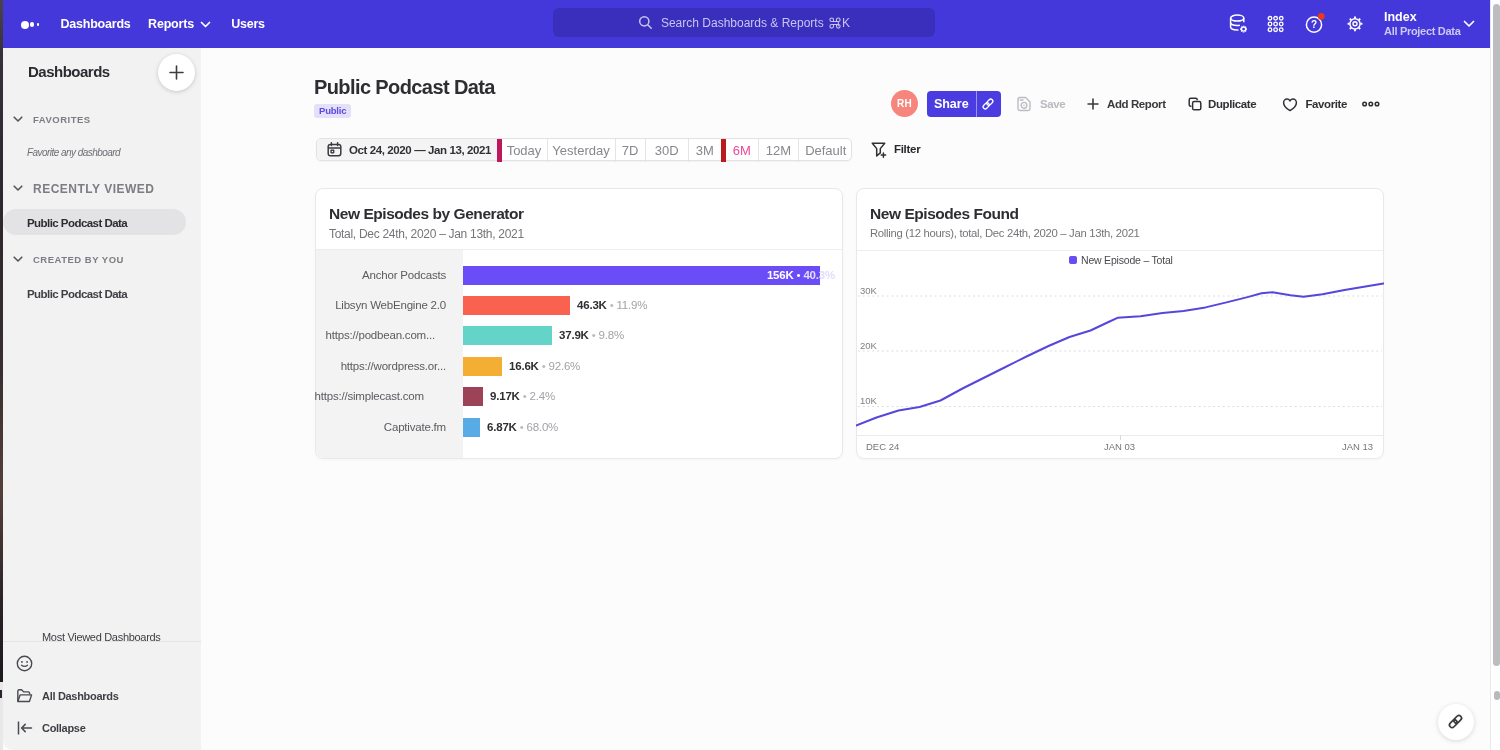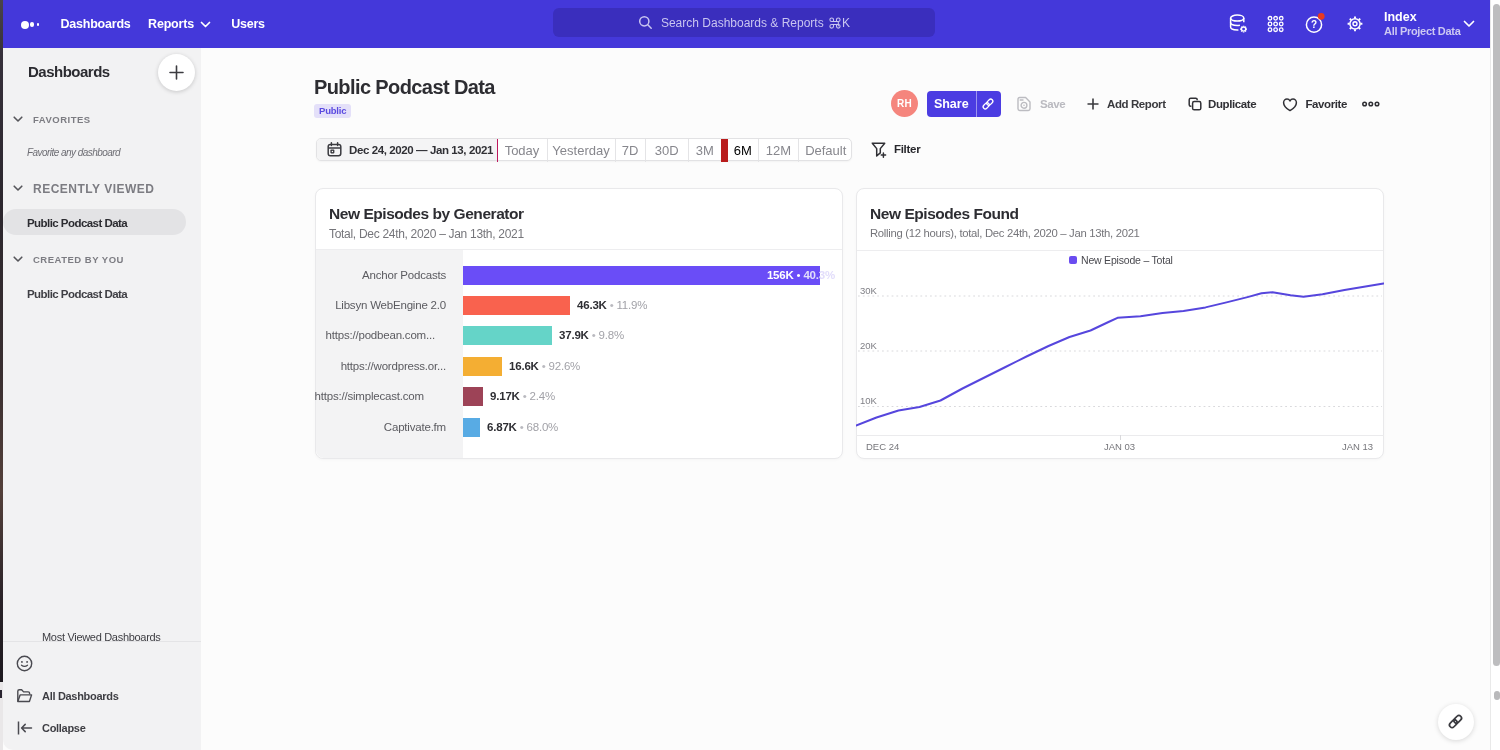--- a/index.html
+++ b/index.html
@@ -182,27 +182,27 @@
 
 <div class="a" style="left:316px;top:137.5px;width:535.5px;height:23px;background:#fff;border:1px solid #e2e2e4;border-radius:5px;box-shadow:0 1px 2px rgba(0,0,0,0.04)">
   <div class="a" style="left:0;top:0;width:179.5px;height:21px;background:#f4f4f5;border-radius:4px 0 0 4px"></div>
   <svg class="a" style="left:10px;top:3.5px" width="15" height="15" viewBox="0 0 15 15">
     <rect x="1.2" y="2.4" width="12.6" height="11.4" rx="2.2" fill="none" stroke="#3a3a3f" stroke-width="1.5"></rect>
     <path d="M1.5 6 H13.5" stroke="#3a3a3f" stroke-width="1.5"></path>
     <path d="M4.4 0.8 V3.4 M10.6 0.8 V3.4" stroke="#3a3a3f" stroke-width="1.5" stroke-linecap="round"></path>
     <rect x="3.4" y="7.6" width="4" height="3.8" rx="0.8" fill="#3a3a3f"></rect>
     <circle cx="5.4" cy="9.5" r="0.7" fill="#fff"></circle>
   </svg>
-  <div class="a" style="left:32px;top:5px;font-size:11.5px;letter-spacing:-0.4px;font-weight:700;color:#303035">Dec 24, 2020 — Jan 13, 2021</div>
-  <div class="a" style="left:179.5px;top:0;width:50.0px;height:23px;border-left:1px solid #be185d;color:#87878d;font-size:13px;display:flex;align-items:center;justify-content:center">Today</div>
+  <div class="a" style="left:32px;top:5px;font-size:11.5px;letter-spacing:-0.4px;font-weight:700;color:#303035">Oct 24, 2020 — Jan 13, 2021</div>
+  <div class="a" style="left:179.5px;top:0;width:50.0px;height:23px;border-left:5px solid #be185d;color:#87878d;font-size:13px;display:flex;align-items:center;justify-content:center">Today</div>
     <div class="a" style="left:229.5px;top:0;width:68.0px;height:23px;border-left:1px solid #e4e4e6;color:#87878d;font-size:13px;display:flex;align-items:center;justify-content:center">Yesterday</div>
     <div class="a" style="left:297.5px;top:0;width:30.0px;height:23px;border-left:1px solid #e4e4e6;color:#87878d;font-size:13px;display:flex;align-items:center;justify-content:center">7D</div>
     <div class="a" style="left:327.5px;top:0;width:43.5px;height:23px;border-left:1px solid #e4e4e6;color:#87878d;font-size:13px;display:flex;align-items:center;justify-content:center">30D</div>
     <div class="a" style="left:371px;top:0;width:32.5px;height:23px;border-left:1px solid #e4e4e6;color:#87878d;font-size:13px;display:flex;align-items:center;justify-content:center">3M</div>
-    <div class="a" style="left:403.5px;top:0;width:37.5px;height:23px;border-left:7px solid #b91c1c;color:#000000;font-size:13px;display:flex;align-items:center;justify-content:center">6M</div>
+    <div class="a" style="left:403.5px;top:0;width:37.5px;height:23px;border-left:5px solid #b91c1c;color:#ec4899;font-size:13px;display:flex;align-items:center;justify-content:center">6M</div>
     <div class="a" style="left:441px;top:0;width:40px;height:23px;border-left:1px solid #e4e4e6;color:#87878d;font-size:13px;display:flex;align-items:center;justify-content:center">12M</div>
     <div class="a" style="left:481px;top:0;width:54.5px;height:23px;border-left:1px solid #e4e4e6;color:#87878d;font-size:13px;display:flex;align-items:center;justify-content:center">Default</div>
 </div>
 
 <svg class="a" style="left:871px;top:142px" width="17" height="17" viewBox="0 0 17 17">
   <path d="M1.3 1.2 H13.7 L9.3 6.6 V10.9 L5.7 13.9 V6.6 Z" fill="none" stroke="#303035" stroke-width="1.5" stroke-linejoin="round"></path>
   <path d="M12.4 10.9 V15.3 M10.2 13.1 H14.6" stroke="#303035" stroke-width="1.5" stroke-linecap="round"></path>
 </svg>
 <div class="a" style="left:894px;top:143px;font-size:11.5px;letter-spacing:-0.3px;font-weight:700;color:#28282d">Filter</div>
 

